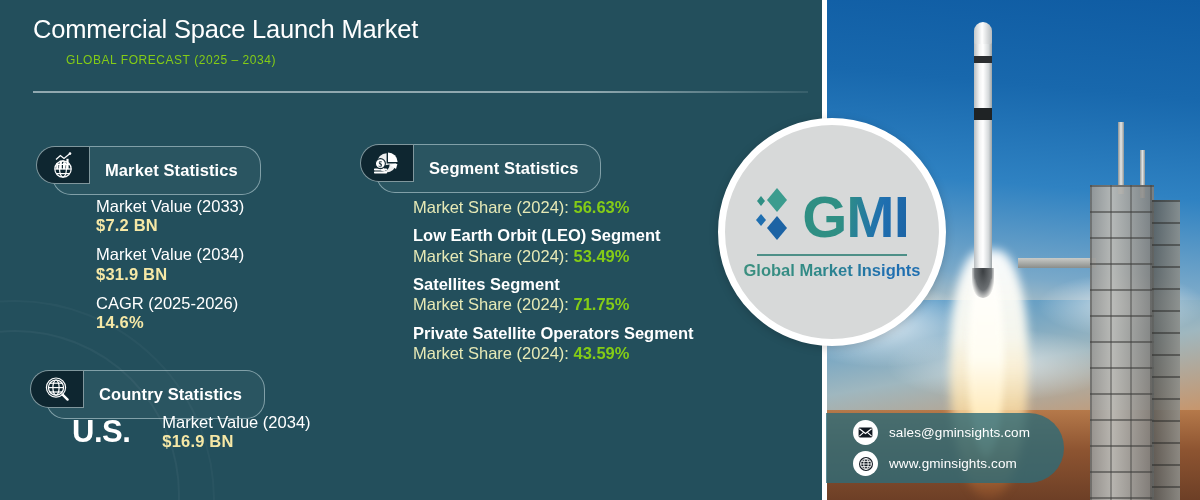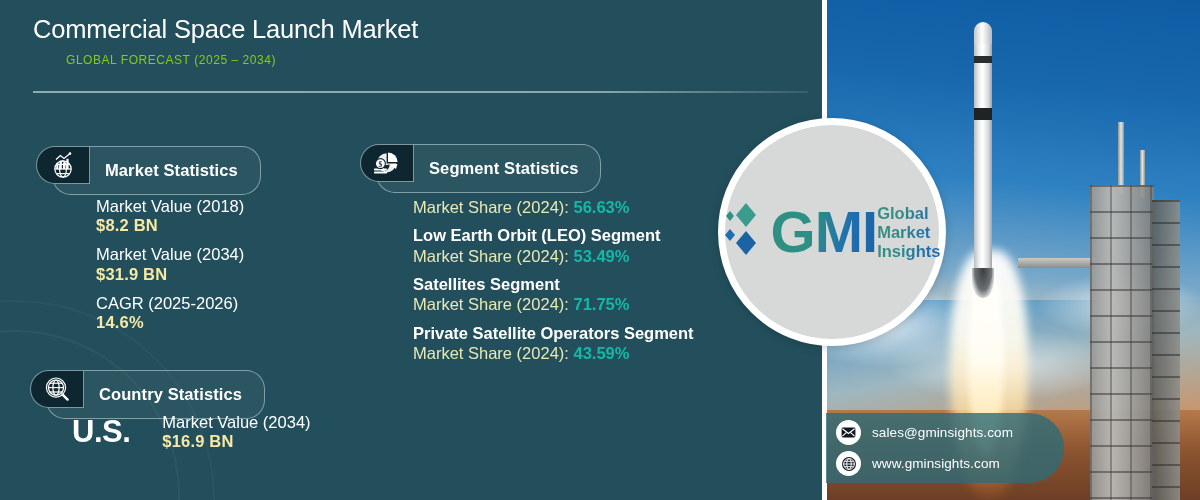--- a/index.html
+++ b/index.html
@@ -146,21 +146,21 @@
     line-height: 1.17;
   }
   .seg-share-line {
     font-size: 16.5px;
     color: #e6e9b6;
     line-height: 1.3;
     white-space: nowrap;
   }
   .seg-share-line .share-val {
     font-weight: bold;
-    color: #14b8a6;
+    color: #84cc16;
     margin-top: 40px;
   }
 
   
   .right-panel {
     position: absolute;
     right: 0; top: 0;
     width: 378px; height: 500px;
     overflow: hidden;
     background: linear-gradient(170deg, #1763a8 0%, #1f6fb5 28%, #3f8fc9 52%, #9fb7bf 70%, #c99468 85%, #9d5a33 100%);
@@ -279,21 +279,21 @@
 
   
   .logo-circle {
     position: absolute;
     left: 718px; top: 118px;
     width: 228px; height: 228px;
     border-radius: 50%;
     background: #d7d9d9;
     border: 7px solid #ffffff;
     display: flex;
-    flex-direction: row;
+    flex-direction: column;
     align-items: center;
     justify-content: center;
     z-index: 10;
     box-shadow: 0 2px 10px rgba(0,0,0,0.18);
   }
   .logo-row { display: flex; align-items: center; gap: 5px; }
   .logo-mark { display: block; }
   .logo-gmi {
     font-size: 58px;
     font-weight: bold;
@@ -320,21 +320,21 @@
 
   
   .contact-box {
     position: absolute;
     left: 826px; top: 413px;
     width: 238px; height: 70px;
     background: rgba(46,107,120,0.80);
     border-top-right-radius: 35px;
     border-bottom-right-radius: 35px;
     z-index: 11;
-    padding: 8px 0 8px 10px;
+    padding: 8px 0 8px 27px;
     display: flex;
     flex-direction: column;
     justify-content: center;
     gap: 6px;
   }
   .contact-row { display: flex; align-items: center; gap: 11px; }
   .contact-ico {
     width: 25px; height: 25px;
     border-radius: 50%;
     background: #ffffff;
@@ -382,22 +382,22 @@
           <rect x="15" y="11.4" width="2.2" height="6.8" fill="#ffffff" stroke="none"></rect>
           <rect x="18.4" y="7.8" width="2.2" height="10.4" fill="#ffffff" stroke="none"></rect>
           <polyline points="8,8.4 12.4,4.6 16,7.4 22,2.6" stroke="#ffffff" stroke-width="1.3" fill="none"></polyline>
           <circle cx="22" cy="2.6" r="1.3" fill="#ffffff" stroke="none"></circle>
         </svg>
       </div>
     </div>
 
     <div class="market-stats">
       <div class="pair">
-        <div class="stat-label">Market Value (2018)</div>
-        <div class="stat-value">$8.2 BN</div>
+        <div class="stat-label">Market Value (2033)</div>
+        <div class="stat-value">$7.2 BN</div>
       </div>
       <div class="pair">
         <div class="stat-label">Market Value (2034)</div>
         <div class="stat-value">$31.9 BN</div>
       </div>
       <div class="pair">
         <div class="stat-label">CAGR (2025-2026)</div>
         <div class="stat-value">14.6%</div>
       </div>
     </div>

